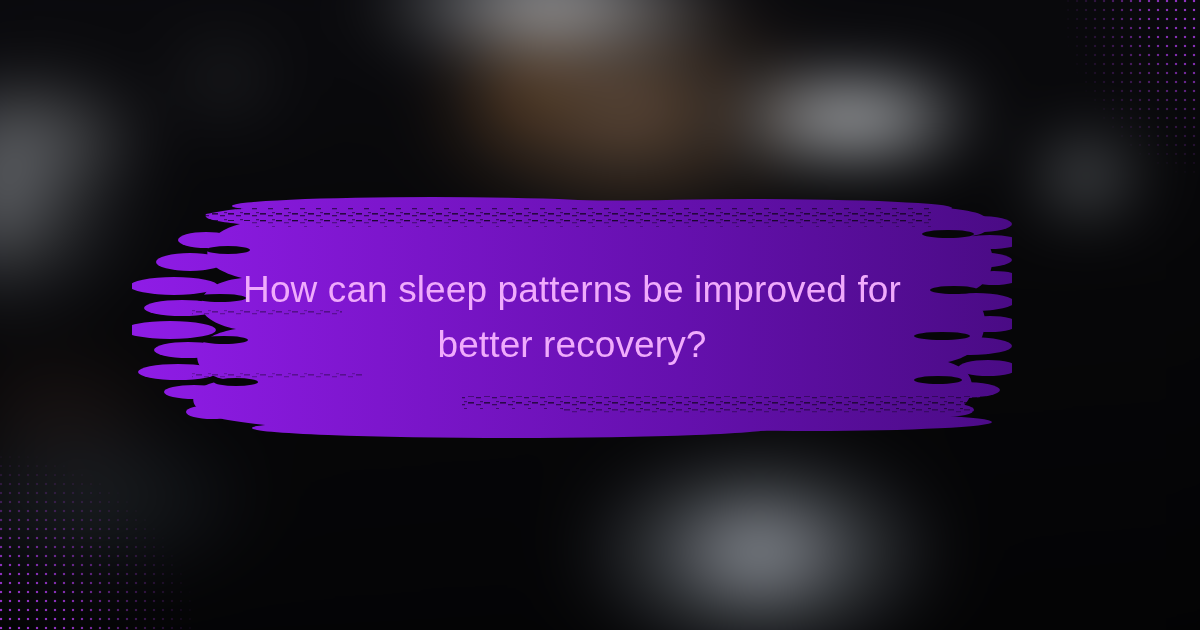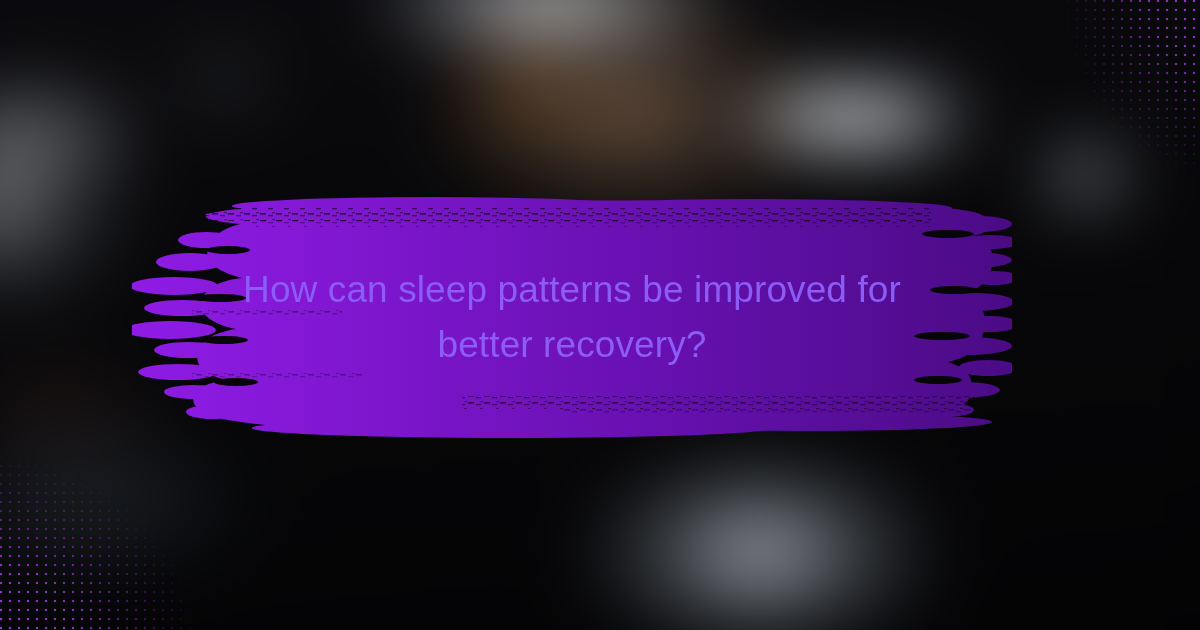--- a/index.html
+++ b/index.html
@@ -105,21 +105,21 @@
     display: flex;
     flex-direction: column;
     align-items: center;
     justify-content: center;
     padding: 0 70px;
     box-sizing: border-box;
     text-align: center;
   }
   .headline {
     margin: 16px;
-    color: #8b5cf6;
+    color: #f0abfc;
     font-size: 37px;
     font-weight: 400;
     line-height: 1.48;
     letter-spacing: 0.1px;
     max-width: 700px;
     text-rendering: optimizeLegibility;
   }
 </style>
 </head>
 <body>

